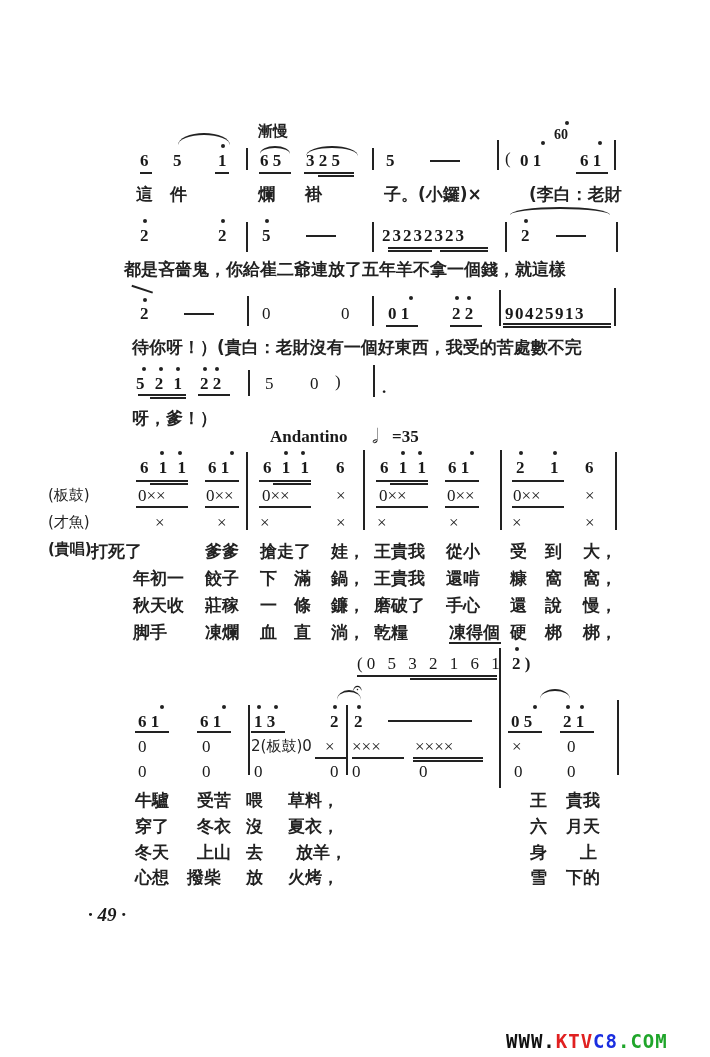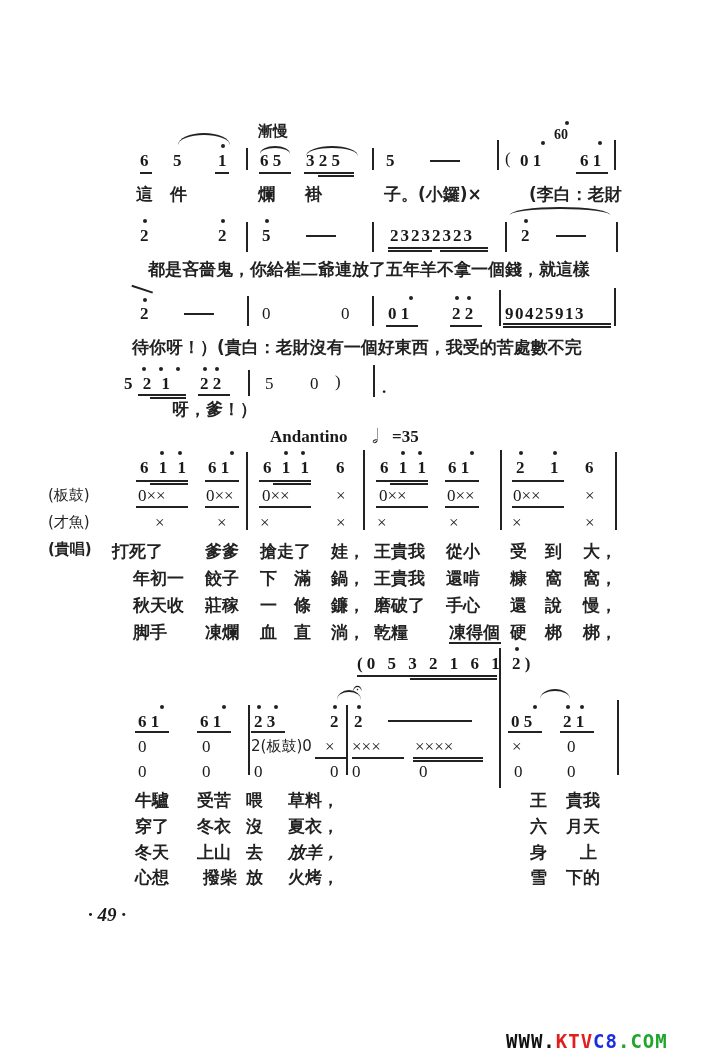--- a/index.html
+++ b/index.html
@@ -69,32 +69,32 @@
 <div>
   <span class="abs num" style="left:140px;top:226px;">2</span>
   <div class="dot" style="left:143px;top:219px;"></div>
   <span class="abs num" style="left:218px;top:226px;">2</span>
   <div class="dot" style="left:221px;top:219px;"></div>
   <div class="bar" style="left:246px;top:222px;height:30px;"></div>
   <span class="abs num" style="left:262px;top:226px;">5</span>
   <div class="dot" style="left:265px;top:219px;"></div>
   <div class="dash" style="left:306px;top:235px;width:30px;"></div>
   <div class="bar" style="left:372px;top:222px;height:30px;"></div>
-  <span class="abs num" style="left:390px;top:226px;letter-spacing:2px;">23232323</span>
+  <span class="abs num" style="left:382px;top:226px;letter-spacing:2px;">23232323</span>
   <div class="ul" style="left:388px;top:247px;width:100px;"></div>
   <div class="ul" style="left:388px;top:250px;width:44px;"></div>
   <div class="ul" style="left:440px;top:250px;width:48px;"></div>
   <div class="bar" style="left:505px;top:222px;height:30px;"></div>
   <div class="slur" style="left:510px;top:207px;width:100px;height:6px;"></div>
   <span class="abs num" style="left:521px;top:226px;">2</span>
   <div class="dot" style="left:524px;top:219px;"></div>
   <div class="dash" style="left:556px;top:235px;width:30px;"></div>
   <div class="bar" style="left:616px;top:222px;height:30px;"></div>
 
-  <span class="abs lyric" style="left:148px;top:258px;">都是吝嗇鬼，你給崔二爺連放了五年羊不拿一個錢，就這樣</span>
+  <span class="abs lyric" style="left:124px;top:258px;">都是吝嗇鬼，你給崔二爺連放了五年羊不拿一個錢，就這樣</span>
 </div>
 
 <div>
   <div class="slur" style="left:130px;top:288px;width:22px;height:8px;border-radius:0;transform:rotate(18deg);"></div>
   <span class="abs num" style="left:140px;top:304px;">2</span>
   <div class="dot" style="left:143px;top:298px;"></div>
   <div class="dash" style="left:184px;top:313px;width:30px;"></div>
   <div class="bar" style="left:247px;top:296px;height:30px;"></div>
   <span class="abs num" style="left:262px;top:304px;font-weight:normal;">0</span>
   <span class="abs num" style="left:341px;top:304px;font-weight:normal;">0</span>
@@ -109,38 +109,38 @@
   <div class="bar" style="left:499px;top:290px;height:36px;"></div>
   <span class="abs num" style="left:505px;top:304px;letter-spacing:1.5px;">90425913</span>
   <div class="ul" style="left:503px;top:323px;width:108px;"></div>
   <div class="ul" style="left:503px;top:326px;width:108px;"></div>
   <div class="bar" style="left:614px;top:288px;height:38px;"></div>
 
   <span class="abs lyric" style="left:132px;top:336px;">待你呀！）(貴白：老財沒有一個好東西，我受的苦處數不完</span>
 </div>
 
 <div>
-  <span class="abs num" style="left:124px;top:374px;letter-spacing:3px;">5 2 1</span>
+  <span class="abs num" style="left:136px;top:374px;letter-spacing:3px;">5 2 1</span>
   <div class="dot" style="left:142px;top:367px;"></div>
   <div class="dot" style="left:159px;top:367px;"></div>
   <div class="dot" style="left:176px;top:367px;"></div>
   <div class="ul" style="left:138px;top:394px;width:48px;"></div>
   <div class="ul" style="left:150px;top:397px;width:36px;"></div>
   <span class="abs num" style="left:200px;top:374px;">2 2</span>
   <div class="dot" style="left:203px;top:367px;"></div>
   <div class="dot" style="left:215px;top:367px;"></div>
   <div class="ul" style="left:198px;top:394px;width:32px;"></div>
   <div class="bar" style="left:248px;top:370px;height:26px;"></div>
   <span class="abs num" style="left:265px;top:374px;font-weight:normal;">5</span>
   <span class="abs num" style="left:310px;top:374px;font-weight:normal;">0</span>
   <span class="abs num" style="left:335px;top:372px;font-weight:normal;">)</span>
   <div class="bar" style="left:373px;top:365px;height:32px;"></div>
   <span class="abs num" style="left:382px;top:378px;">.</span>
 
-  <span class="abs lyric" style="left:132px;top:398px;margin-left:40px;">呀，爹！）</span>
+  <span class="abs lyric" style="left:132px;top:407px;">呀，爹！）</span>
 </div>
 
 <div>
   <span class="abs tempo" style="left:270px;top:427px;">Andantino</span>
   <span class="abs" style="left:372px;top:424px;font-size:20px;font-family:'DejaVu Sans',sans-serif;">𝅗𝅥</span>
   <span class="abs tempo" style="left:392px;top:427px;">=35</span>
 
   <span class="abs num" style="left:140px;top:458px;letter-spacing:3px;">6 1 1</span>
   <div class="dot" style="left:160px;top:451px;"></div>
   <div class="dot" style="left:178px;top:451px;"></div>
@@ -202,21 +202,21 @@
   <span class="abs num" style="left:449px;top:513px;font-weight:normal;">×</span>
   <span class="abs num" style="left:512px;top:513px;font-weight:normal;">×</span>
   <span class="abs num" style="left:585px;top:513px;font-weight:normal;">×</span>
 
   <span class="abs lyric" style="left:48px;top:540px;font-size:15px;">(貴唱)</span>
 </div>
 
 <div>
 
   <div>
-    <span class="abs lyric" style="left:112px;top:540px;">打死了</span>
+    <span class="abs lyric" style="left:91px;top:540px;">打死了</span>
     <span class="abs lyric" style="left:205px;top:540px;">爹爹</span>
     <span class="abs lyric" style="left:260px;top:540px;">搶走了</span>
     <span class="abs lyric" style="left:331px;top:540px;">娃，</span>
     <span class="abs lyric" style="left:374px;top:540px;">王貴我</span>
     <span class="abs lyric" style="left:446px;top:540px;">從小</span>
     <span class="abs lyric" style="left:510px;top:540px;">受</span>
     <span class="abs lyric" style="left:545px;top:540px;">到</span>
     <span class="abs lyric" style="left:583px;top:540px;">大，</span>
   </div>
   <div>
@@ -250,35 +250,35 @@
     <span class="abs lyric" style="left:449px;top:621px;">凍得個</span>
     <div class="ul" style="left:449px;top:642px;width:52px;"></div>
     <span class="abs lyric" style="left:510px;top:621px;">硬</span>
     <span class="abs lyric" style="left:545px;top:621px;">梆</span>
     <span class="abs lyric" style="left:583px;top:621px;">梆，</span>
   </div>
 </div>
 
 <div>
 
-  <span class="abs num" style="left:357px;top:654px;letter-spacing:4px;font-weight:bold;">(0 5 3 2 1 6 1</span>
+  <span class="abs num" style="left:357px;top:654px;letter-spacing:4px;font-weight:normal;">(0 5 3 2 1 6 1</span>
   <div class="ul" style="left:357px;top:675px;width:140px;"></div>
   <div class="ul" style="left:410px;top:678px;width:87px;"></div>
   <div class="bar" style="left:499px;top:648px;height:140px;"></div>
   <span class="abs num" style="left:512px;top:654px;">2 )</span>
   <div class="dot" style="left:515px;top:647px;"></div>
 
   <span class="abs num" style="left:138px;top:712px;">6 1</span>
   <div class="dot" style="left:160px;top:705px;"></div>
   <div class="ul" style="left:135px;top:731px;width:34px;"></div>
   <span class="abs num" style="left:200px;top:712px;">6 1</span>
   <div class="dot" style="left:222px;top:705px;"></div>
   <div class="ul" style="left:197px;top:731px;width:34px;"></div>
   <div class="bar" style="left:248px;top:705px;height:70px;"></div>
-  <span class="abs num" style="left:254px;top:712px;">2 3</span>
+  <span class="abs num" style="left:254px;top:712px;">1 3</span>
   <div class="dot" style="left:257px;top:705px;"></div>
   <div class="dot" style="left:274px;top:705px;"></div>
   <div class="ul" style="left:251px;top:731px;width:34px;"></div>
   <span class="abs num" style="left:330px;top:712px;">2</span>
   <div class="dot" style="left:333px;top:705px;"></div>
   <div class="slur" style="left:337px;top:690px;width:24px;height:8px;"></div>
   <div class="bar" style="left:346px;top:705px;height:70px;"></div>
   <span class="abs" style="left:353px;top:678px;font-size:16px;">𝄐</span>
   <span class="abs num" style="left:354px;top:712px;">2</span>
   <div class="dot" style="left:357px;top:705px;"></div>
@@ -329,27 +329,27 @@
       <span class="abs lyric" style="left:197px;top:815px;">冬衣</span>
       <span class="abs lyric" style="left:246px;top:815px;">沒</span>
       <span class="abs lyric" style="left:288px;top:815px;">夏衣，</span>
       <span class="abs lyric" style="left:530px;top:815px;">六</span>
       <span class="abs lyric" style="left:566px;top:815px;">月天</span>
     </div>
     <div>
       <span class="abs lyric" style="left:135px;top:841px;">冬天</span>
       <span class="abs lyric" style="left:197px;top:841px;">上山</span>
       <span class="abs lyric" style="left:246px;top:841px;">去</span>
-      <span class="abs lyric" style="left:288px;top:841px;font-style:italic;">放羊，</span>
+      <span class="abs lyric" style="left:296px;top:841px;">放羊，</span>
       <span class="abs lyric" style="left:530px;top:841px;">身</span>
       <span class="abs lyric" style="left:580px;top:841px;">上</span>
     </div>
     <div>
       <span class="abs lyric" style="left:135px;top:866px;">心想</span>
-      <span class="abs lyric" style="left:203px;top:866px;font-family:Liberation Mono, monospace;">撥柴</span>
+      <span class="abs lyric" style="left:187px;top:866px;font-family:Liberation Mono, monospace;">撥柴</span>
       <span class="abs lyric" style="left:246px;top:866px;">放</span>
       <span class="abs lyric" style="left:288px;top:866px;">火烤，</span>
       <span class="abs lyric" style="left:530px;top:866px;">雪</span>
       <span class="abs lyric" style="left:566px;top:866px;">下的</span>
     </div>
   </div>
 </div>
 
 <span class="abs pageno" style="left:88px;top:904px;">· 49 ·</span>
 

